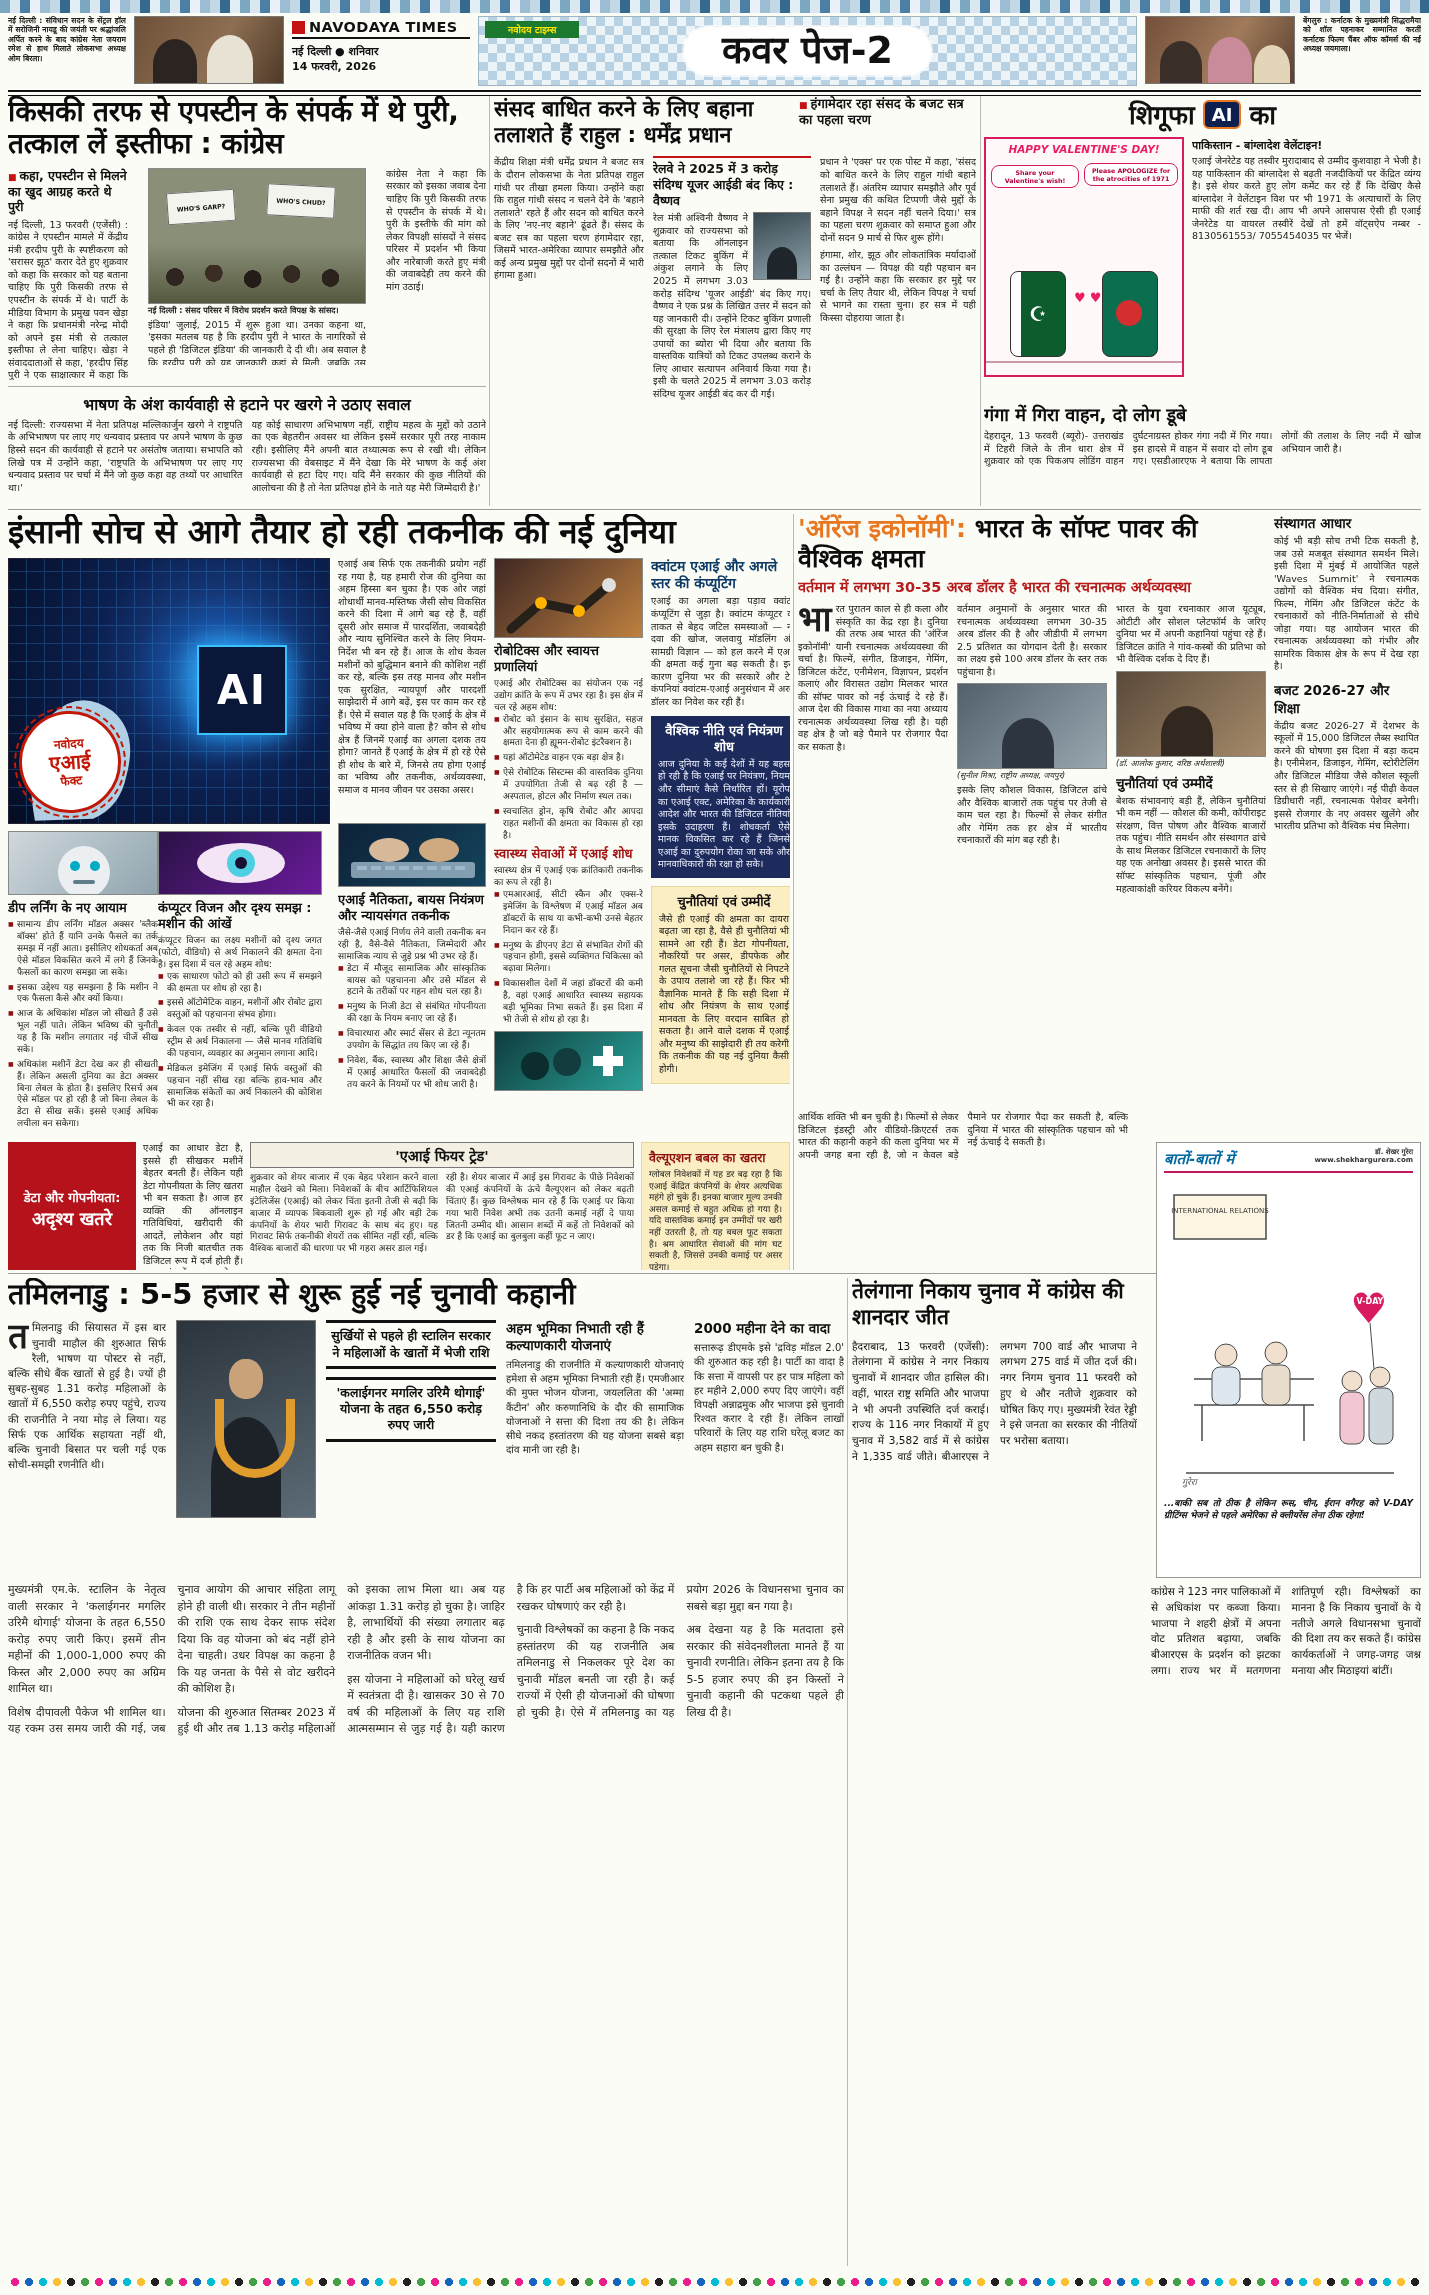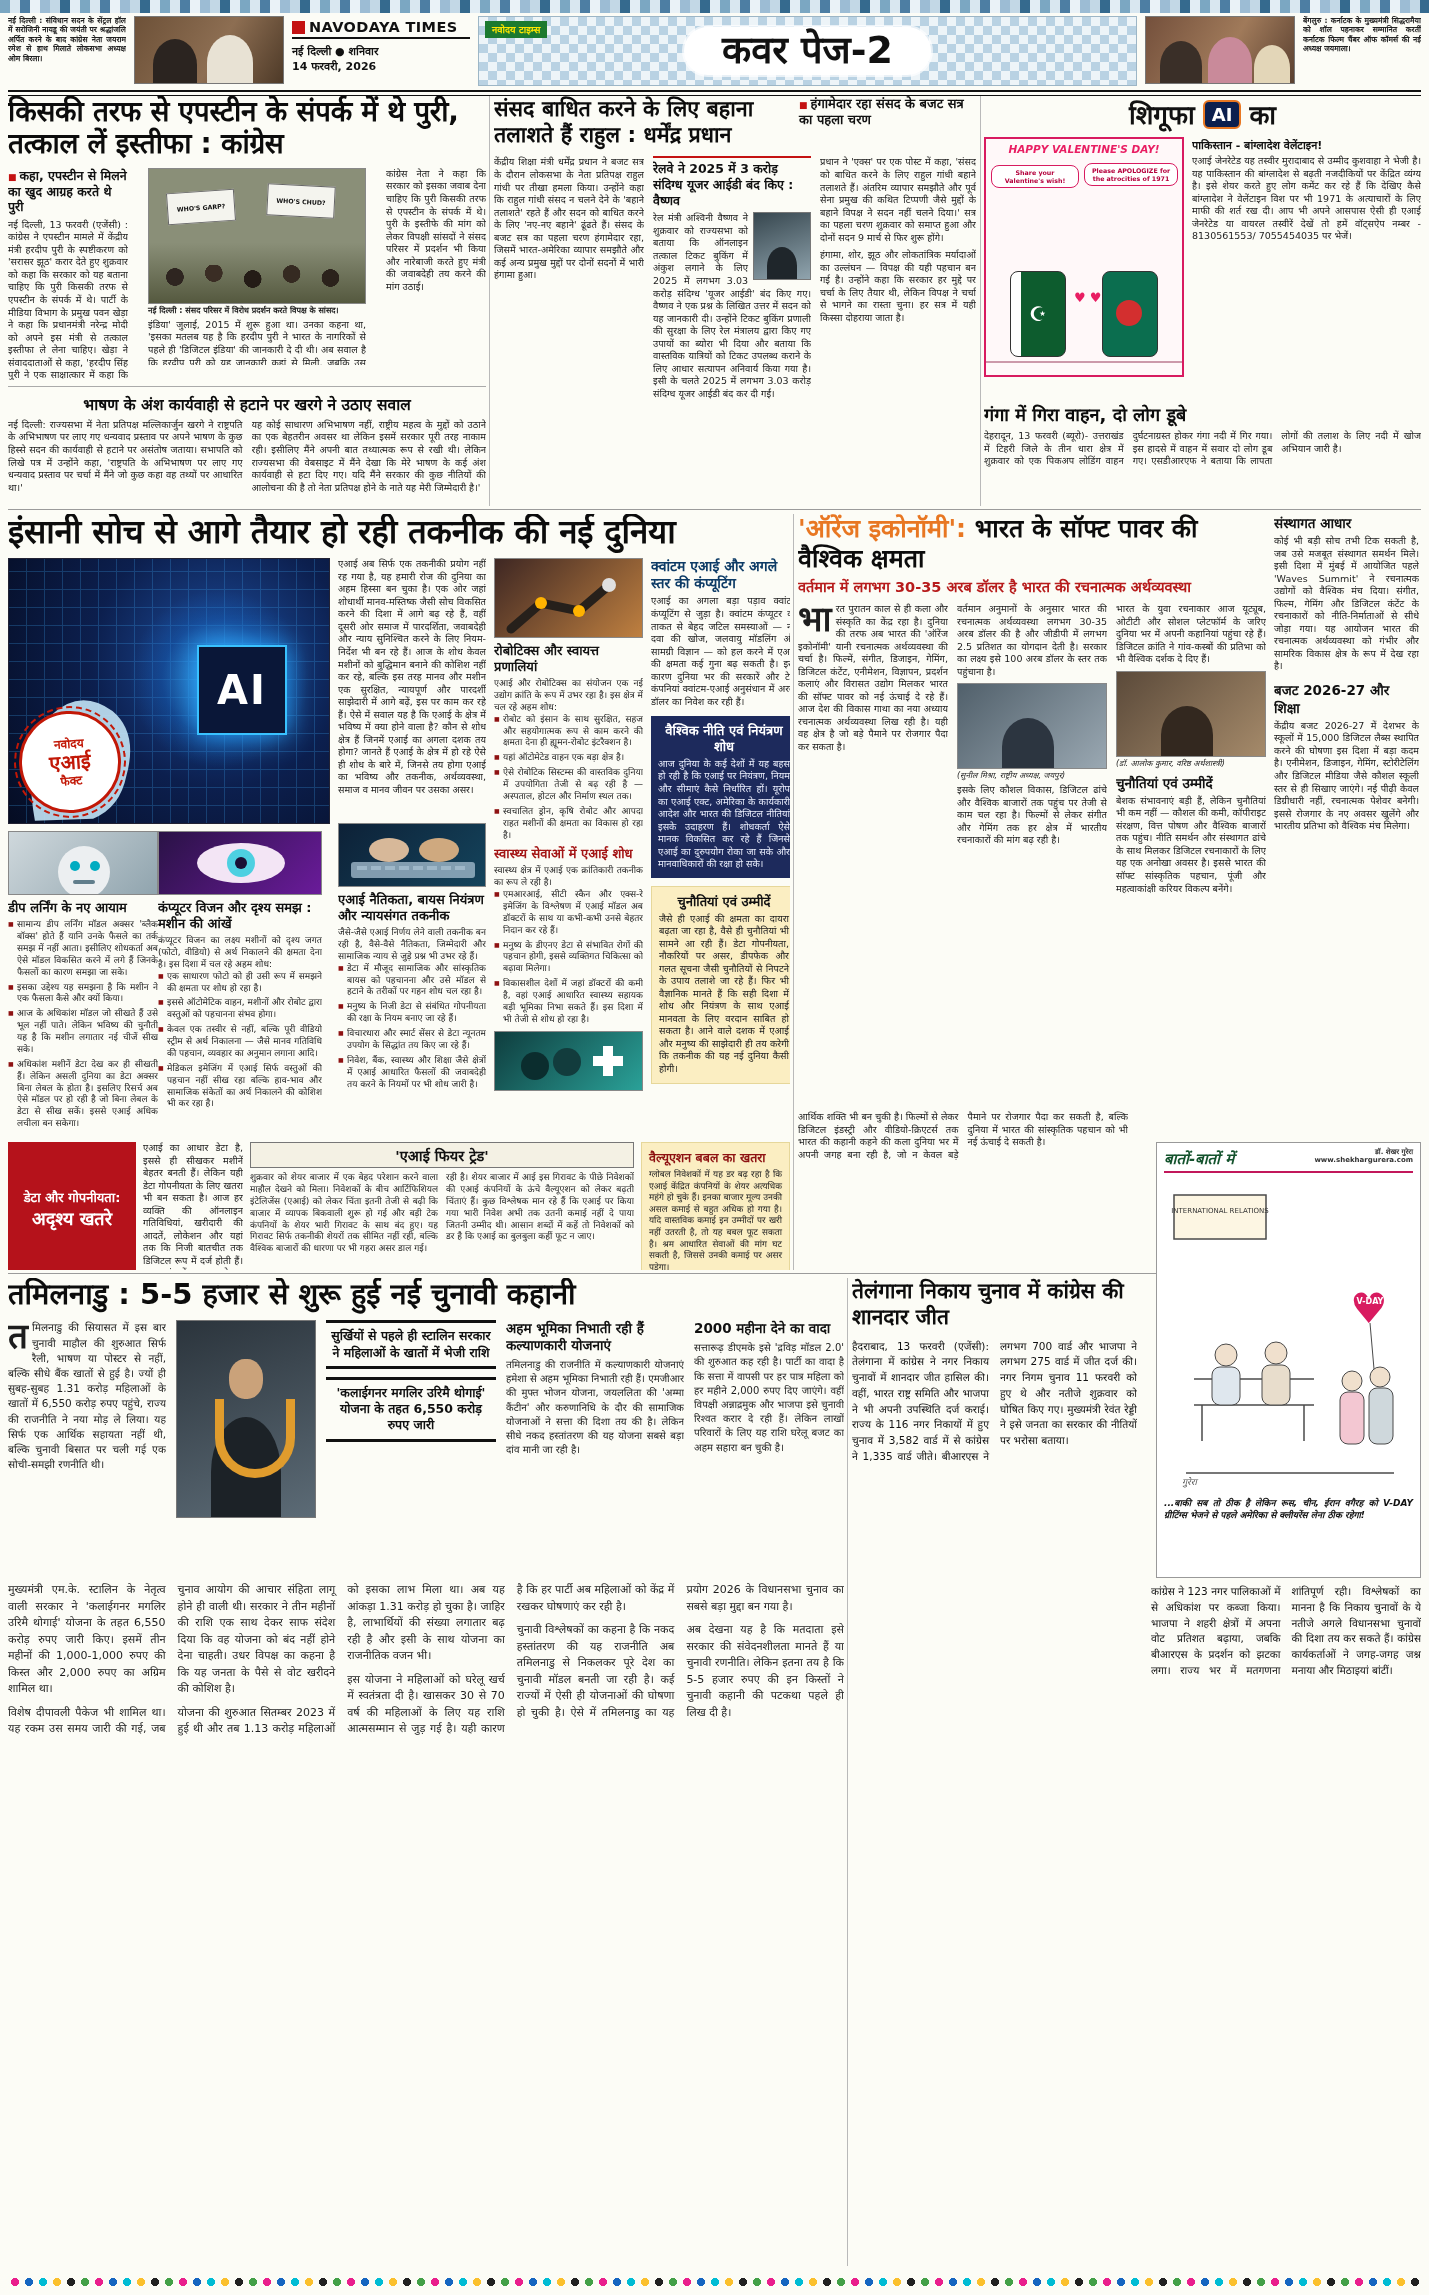--- a/index.html
+++ b/index.html
@@ -36,21 +36,21 @@
   .mh-photo{width:148px;height:66px;border:1px solid #777;position:relative;overflow:hidden;background:linear-gradient(120deg,#6d5138,#8d6e52 55%,#4e3a28);}
   .mh-photo.right{background:linear-gradient(120deg,#74503c,#a07a5a 55%,#5a4030);}
   .sil{position:absolute;border-radius:50% 50% 0 0;}
   .mh-brand{width:178px;padding-top:3px;}
   .brand-row{display:flex;align-items:center;gap:4px;border-bottom:2px solid #111;padding-bottom:2px;}
   .brand-flag{width:13px;height:13px;background:#c41212;display:inline-block;}
   .brand-name{font-size:14.5px;font-weight:800;letter-spacing:0.4px;}
   .ed{font-size:11px;font-weight:700;margin-top:4px;}
   .ed2{font-size:11px;font-weight:700;}
   .mh-title{flex:1;position:relative;background:repeating-conic-gradient(#b9d2e3 0% 25%,#edf4f8 0% 50%) 0 0/18px 18px;border:1px solid #9db6c6;display:flex;align-items:center;justify-content:center;}
-  .mini{position:absolute;left:6px;top:4px;background:#1b7a2f;color:#ffe600;font-size:9.5px;font-weight:700;padding:2px 7px;}
+  .mini{position:absolute;left:6px;top:4px;background:#1b7a2f;color:#ffe600;font-size:9.5px;font-weight:700;padding:2px 23px;}
   .title-pill{background:#fff;border-radius:26px;padding:2px 38px;font-size:38px;font-weight:800;line-height:1.15;box-shadow:0 0 0 2px #ffffffaa;}
   
   #ep{left:8px;top:96px;width:478px;height:410px;}
   #ep h1{font-size:28px;line-height:1.16;letter-spacing:-0.3px;}
   .ep-grid{display:flex;gap:20px;margin-top:7px;height:212px;}
   .kh-title{font-size:15.5px;text-align:center;margin:6px 0 4px;border-top:1px solid #aaa;padding-top:6px;}
   
   #pa{left:494px;top:96px;width:482px;height:410px;}
   #pa h2{font-size:21.5px;line-height:1.22;}
   .pa-head{display:flex;gap:10px;}
@@ -114,21 +114,21 @@
   .or-sub{font-size:14.5px;font-weight:800;color:#b71c1c;margin:5px 0 7px;line-height:1.25;}
   .or-grid{display:flex;gap:9px;height:500px;overflow:hidden;}
   .dropcap{float:left;font-size:35px;font-weight:800;line-height:0.85;padding:2px 4px 0 0;}
   .or-photo{height:84px;border:1px solid #888;margin:5px 0 1px;background:linear-gradient(135deg,#51606b,#9aa8b2);position:relative;overflow:hidden;}
   .or-photo.p2{background:linear-gradient(135deg,#5b4a3a,#a58a6a);}
   .rail-title{font-size:13.5px;font-weight:800;margin-bottom:3px;}
   .or-tail{width:330px;margin-top:8px;height:130px;overflow:hidden;}
   
   #bt{left:1156px;top:1142px;width:265px;height:436px;background:#fff;border:1px solid #999;z-index:5;padding:5px 7px;box-sizing:border-box;}
   .bt-head{display:flex;justify-content:space-between;align-items:flex-start;border-bottom:2px solid #c2185b;padding-bottom:3px;}
-  .bt-title{font-size:15px;font-weight:800;color:#14532d;font-style:italic;}
+  .bt-title{font-size:15px;font-weight:800;color:#0369a1;font-style:italic;}
   .bt-credit{text-align:right;font-size:7px;line-height:1.2;color:#333;font-weight:700;}
   .bt-caption{font-size:9px;font-weight:700;font-style:italic;text-align:justify;margin-top:3px;line-height:1.3;}
   
   #tn{left:8px;top:1278px;width:836px;height:988px;}
   #tn h1{font-size:29px;line-height:1.15;margin-bottom:9px;}
   .tn-row{display:flex;gap:10px;height:252px;overflow:hidden;}
   .tn-kick{border-top:3px solid #111;border-bottom:3px solid #111;padding:5px 2px;font-size:12.5px;font-weight:800;line-height:1.3;margin-bottom:8px;text-align:center;}
   .tn-flow{margin-top:10px;columns:5;column-gap:12px;font-size:11px;line-height:1.5;color:#1d1d1d;height:640px;overflow:hidden;}
   .sec-title{font-size:13.5px;font-weight:800;line-height:1.25;margin-bottom:4px;}
   .stalin{width:138px;height:196px;flex:none;border:1px solid #777;background:linear-gradient(160deg,#2b343c,#5c6b76);position:relative;overflow:hidden;}

